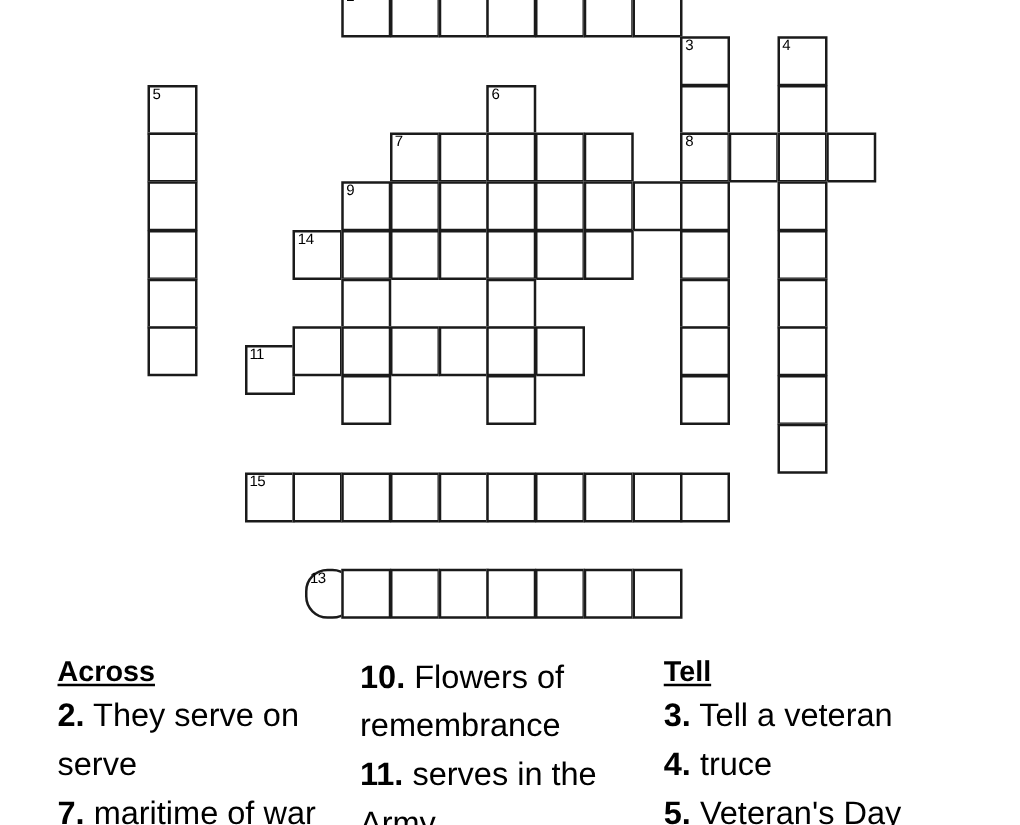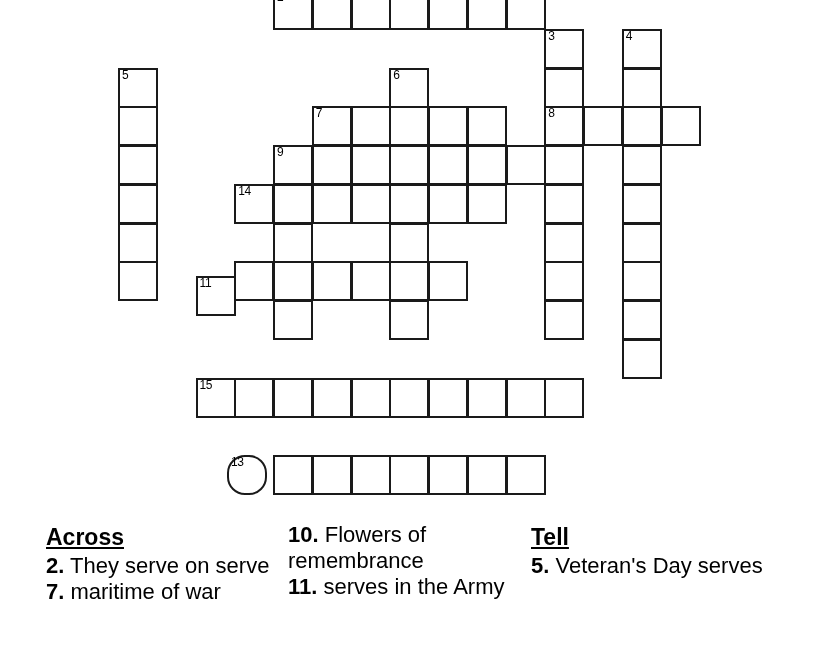--- a/index.html
+++ b/index.html
@@ -75,22 +75,22 @@
     font-weight: bold;
     text-decoration: underline;
     font-size: 23px;
     line-height: 31px;
     display: block;
     letter-spacing: 0px;
   }
 
   .clue-item {
     display: block;
-    font-size: 22px;
-    line-height: 26px;
+    font-size: 26px;
+    line-height: 39px;
     word-spacing: 0px;
   }
 
   .clue-item .clue-no {
     font-weight: bold;
   }
   .clue-item .clue-text {
     font-weight: normal;
   }
 </style>
@@ -188,21 +188,21 @@
       </div>
       <div class="xw-cell" style="left: 234.25px; top: 377.5px;"></div>
       <div class="xw-cell" style="left: 273px; top: 377.5px;"></div>
       <div class="xw-cell" style="left: 311.75px; top: 377.5px;"></div>
       <div class="xw-cell" style="left: 350.5px; top: 377.5px;"></div>
       <div class="xw-cell" style="left: 389.25px; top: 377.5px;"></div>
       <div class="xw-cell" style="left: 428px; top: 377.5px;"></div>
       <div class="xw-cell" style="left: 466.75px; top: 377.5px;"></div>
       <div class="xw-cell" style="left: 505.5px; top: 377.5px;"></div>
       <div class="xw-cell" style="left: 544.25px; top: 377.5px;"></div>
-      <div class="xw-cell" style="left: 227px; top: 455px; border-radius: 18px;">
+      <div class="xw-cell" style="left: 244px; top: 455px; border-radius: 18px;">
         <span class="xw-num">13</span>
       </div>
       <div class="xw-cell" style="left: 273px; top: 455px;"></div>
       <div class="xw-cell" style="left: 311.75px; top: 455px;"></div>
       <div class="xw-cell" style="left: 350.5px; top: 455px;"></div>
       <div class="xw-cell" style="left: 389.25px; top: 455px;"></div>
       <div class="xw-cell" style="left: 428px; top: 455px;"></div>
       <div class="xw-cell" style="left: 466.75px; top: 455px;"></div>
       <div class="xw-cell" style="left: 505.5px; top: 455px;"></div>
     </div>
@@ -228,19 +228,27 @@
       </span>
       <span class="clue-item">
         <span class="clue-no">11.</span>
         <span class="clue-text">serves in the Army</span>
       </span>
     </div>
 
     <div class="clue-col" id="clue-col-down">
       <span class="clue-heading">Tell</span>
       <span class="clue-item">
+        <span class="clue-no">3.</span>
+        <span class="clue-text">Tell a veteran</span>
+      </span>
+      <span class="clue-item">
+        <span class="clue-no">4.</span>
+        <span class="clue-text">truce</span>
+      </span>
+      <span class="clue-item">
         <span class="clue-no">5.</span>
         <span class="clue-text">Veteran's Day serves</span>
       </span>
     </div>
 
   </div>
 </div>
 
 </body></html>

